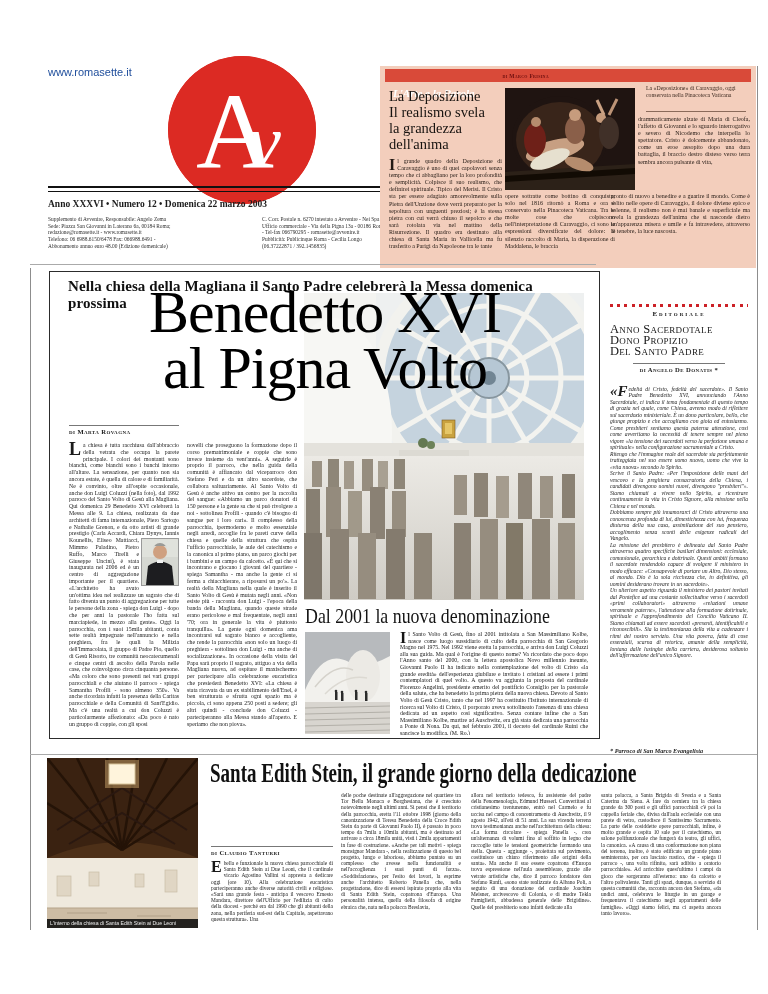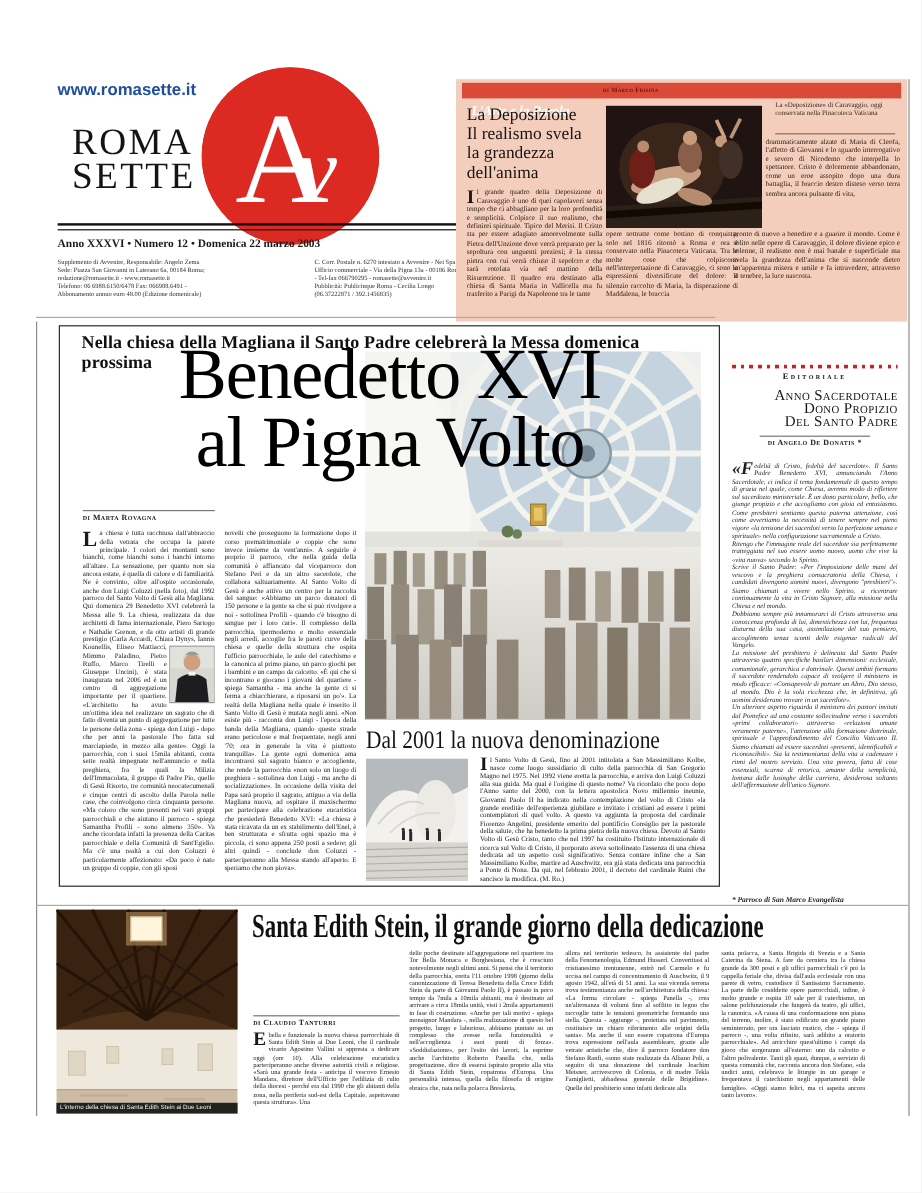--- a/index.html
+++ b/index.html
@@ -10,64 +10,60 @@
   .tiny{font-size:5.8px;line-height:6.8px;color:#1a1a1a;}
   .t6{font-size:6px;line-height:7.1px;color:#241a14;}
   .t54{font-size:5.4px;line-height:6.2px;color:#191919;}
   .preline{white-space:pre-line;}
   .dc{float:left;font-size:18px;line-height:14.5px;padding-right:2px;font-weight:bold;}
   .dc2{float:left;font-size:16px;line-height:13px;padding-right:2px;font-weight:bold;}
   .byline{font-variant:small-caps;font-weight:bold;font-size:6.6px;letter-spacing:.4px;color:#222;}
   .rule{background:#777;height:1px;}
   .sans{font-family:"Liberation Sans",sans-serif;}
   
-  .site-url{font-weight:bold;font-size:14px;color:#1e4d9b;text-decoration:none;}
+  .site-url{font-weight:normal;font-size:11px;color:#1e4d9b;text-decoration:none;}
   .logo{font-size:31px;line-height:29px;letter-spacing:2px;color:#141414;}
   .av-circle{width:148px;height:148px;border-radius:50%;background:#dc2a23;overflow:hidden;}
   .issue{font-weight:bold;font-size:9.5px;color:#1c1c1c;}
   .imprint{font-size:5.4px;line-height:6.7px;color:#2e2e2e;}
   
   .arte{background:#f3cebc;}
   .arte-band{background:#d94a39;height:13px;display:flex;align-items:center;}
   .arte-band-label{color:#fff;font-style:italic;font-weight:bold;font-size:11px;padding-left:8px;margin-top:35px;}
   .arte-band-by{font-variant:small-caps;font-weight:bold;font-size:5.5px;color:#6d0f0f;margin-left:28px;letter-spacing:.3px;}
   .arte-title{font-size:14.5px;line-height:16px;color:#171310;font-weight:normal;}
   .arte-cap{font-size:5.8px;line-height:7px;color:#3c2a20;}
   
   .main-box{border:1px solid #2c2c2c;background:#fff;}
   .kicker{font-weight:bold;font-size:15px;color:#101010;letter-spacing:.1px;}
   .headline{font-size:60px;line-height:56px;color:#000000;text-align:center;letter-spacing:-1px;}
   .priest{float:right;width:36px;height:46px;margin:1px 0 1px 2px;border:.5px solid #999;}
   .dal-title{font-size:21px;color:#141414;transform:scaleX(.85);transform-origin:0 0;white-space:nowrap;}
   
   .ed-dots{height:3px;background:repeating-linear-gradient(90deg,#cc2127 0 3px,transparent 3px 7.2px);}
   .ed-label{font-variant:small-caps;font-size:7px;letter-spacing:2px;text-align:center;color:#141414;font-weight:bold;}
-  .ed-title{font-variant:small-caps;font-size:12.5px;line-height:10.8px;text-align:right;color:#161616;letter-spacing:.3px;}
+  .ed-title{font-variant:small-caps;font-size:12.5px;line-height:10.8px;text-align:left;color:#161616;letter-spacing:.3px;}
   .ed-body{font-style:italic;font-size:5.6px;line-height:6.5px;color:#1d1d1d;}
   .ed-dc{float:left;font-size:15px;line-height:11px;padding-right:1px;font-weight:bold;}
   .ed-foot{font-weight:bold;font-style:italic;font-size:6.2px;color:#1d1d1d;}
   
   .bot-headline{font-weight:bold;font-size:28px;color:#101010;transform:scaleX(.68);transform-origin:0 0;white-space:nowrap;}
   .bot-intro{font-style:italic;font-size:8.3px;line-height:8.9px;color:#1b1b1b;}
   .photo-cap{position:absolute;left:0;right:0;bottom:0;height:9px;background:rgba(12,12,12,.88);
              color:#eee;font-family:"Liberation Sans",sans-serif;font-size:5.2px;line-height:9px;padding-left:3px;}
   .vrule{width:1px;background:#8d8d8d;}
   .hrule{height:1px;background:#aaa;}
 </style>
 </head>
 <body>
 
 <div class="page">
 
   <a class="abs site-url sans" style="left:48px;top:66px;" href="#">www.romasette.it</a>
 
-  <div class="abs logo" style="left:60px;top:103px;">
-    <div>ROMA</div>
-    <div>SETTE</div>
-  </div>
 
   <div class="abs av-circle" style="left:168px;top:56px;">
     <svg width="148" height="148" viewBox="0 0 148 148">
       <circle cx="74" cy="74" r="74" fill="#dc2a23"></circle>
       <text x="28" y="112" font-family="Liberation Serif, serif" font-size="108" fill="#ffffff">A</text>
       <text x="80" y="110" font-family="Liberation Serif, serif" font-size="74" font-style="italic" fill="#ffffff">v</text>
     </svg>
   </div>
 
   <div class="abs" style="left:48px;top:186px;width:420px;border-top:2.5px solid #111;"></div>

